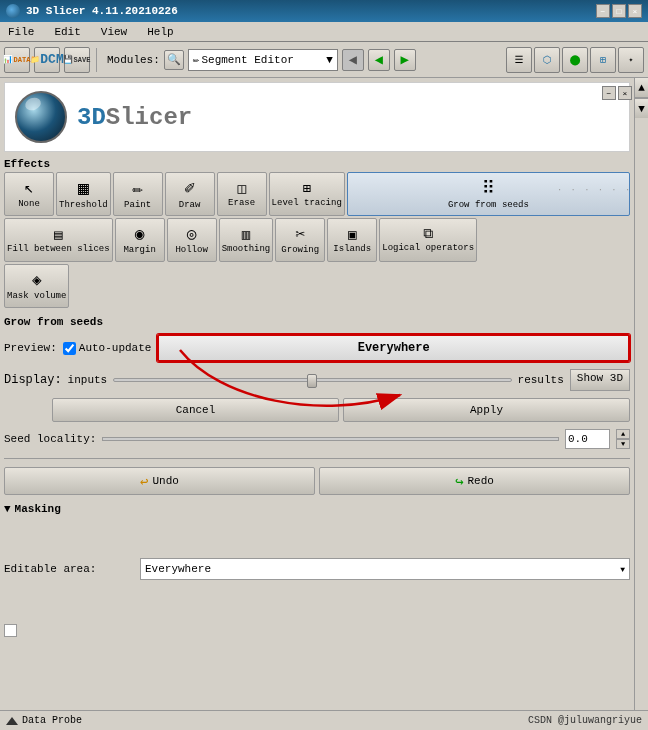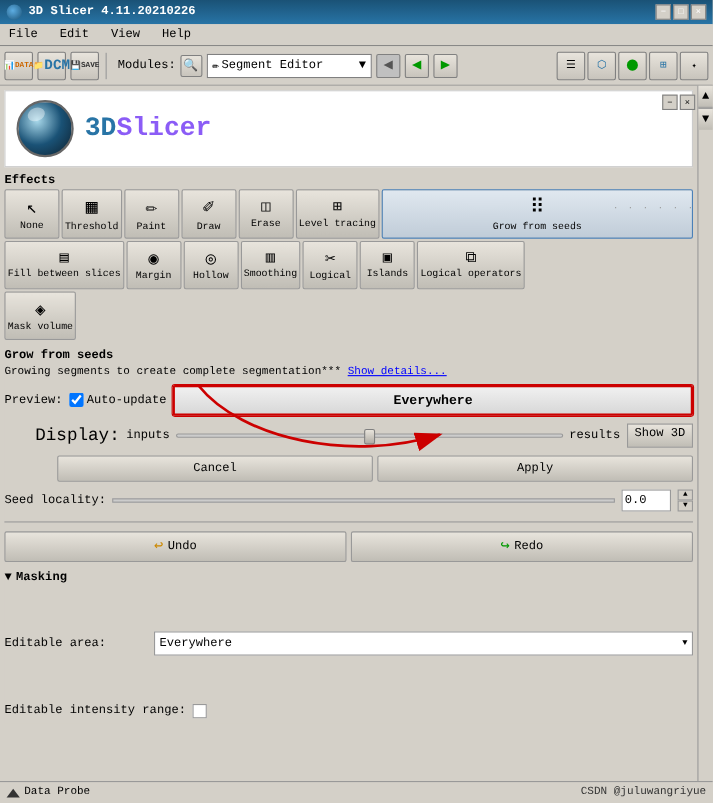--- a/index.html
+++ b/index.html
@@ -332,23 +332,22 @@
       box-shadow: 0 0 0 1px #cc0000;
     }
 
     .display-row {
       display: flex;
       align-items: center;
       gap: 6px;
       padding: 3px 0;
     }
     .display-label {
-      font-size: 16px;
+      font-size: 12px;
       min-width: 50px;
-      margin-left: 28px;
     }
     .display-inputs-label {
       font-size: 11px;
     }
     .slider-container {
       flex: 1;
       display: flex;
       align-items: center;
     }
     .slider-bar {
@@ -636,21 +635,21 @@
   <div class="win-ctrl-btn">−</div>
   <div class="win-ctrl-btn">×</div>
 </div>
 
 <div class="main-content">
   <div class="left-panel">
 
     <div class="logo-area">
       <div class="logo-sphere"></div>
       <div class="logo-text">
-        <span>3D</span><span style="color:#8b5cf6;">Slicer</span>
+        <span>3D</span><span style="color:#737373;">Slicer</span>
       </div>
     </div>
 
     <div class="resize-handle">· · · · · ·</div>
 
     <div class="segment-editor">
       <div class="section-header">Effects</div>
 
       <div class="effects-row">
         <div class="effect-btn">
@@ -696,45 +695,41 @@
         <div class="effect-btn">
           <span class="effect-icon" style="font-size:16px;">◎</span>
           <span class="effect-label">Hollow</span>
         </div>
         <div class="effect-btn">
           <span class="effect-icon" style="font-size:14px;">▥</span>
           <span class="effect-label">Smoothing</span>
         </div>
         <div class="effect-btn">
           <span class="effect-icon" style="font-size:16px;">✂</span>
-          <span class="effect-label">Logical</span>
+          <span class="effect-label">Growing</span>
         </div>
         <div class="effect-btn">
           <span class="effect-icon" style="font-size:14px;">▣</span>
           <span class="effect-label">Islands</span>
         </div>
         <div class="effect-btn">
           <span class="effect-icon" style="font-size:14px;">⧉</span>
           <span class="effect-label">Logical operators</span>
         </div>
       </div>
 
       <div class="mask-row">
         <div class="effect-btn" style="min-width:60px;">
           <span class="effect-icon" style="font-size:16px;">◈</span>
           <span class="effect-label">Mask volume</span>
         </div>
       </div>
 
       <div class="gfs-section">
         <div class="gfs-title">Grow from seeds</div>
-        <div class="gfs-info">
-          <span>Growing segments to create complete segmentation***</span>
-          <span class="gfs-link">Show details...</span>
-        </div>
 
         <div class="preview-row">
           <span class="preview-label">Preview:</span>
           <div class="checkbox-container">
             <input type="checkbox" checked="" style="">
             <span>Auto-update</span>
           </div>
           <div class="initialize-btn">
             <span>Everywhere</span>
           </div>
@@ -795,21 +790,20 @@
           <span>Masking</span>
         </div>
         <div class="masking-row">
           <span class="masking-label">Editable area:</span>
           <div class="masking-dropdown">
             <span>Everywhere</span>
             <span class="dropdown-arrow">▼</span>
           </div>
         </div>
         <div class="masking-row">
-          <span class="masking-label">Editable intensity range:</span>
           <div class="masking-checkbox"></div>
         </div>
       </div>
     </div>
   </div>
 
   <div class="right-scrollbar">
     <div style="height:20px; background:linear-gradient(to bottom, #e8e4dc, #c0bdb5); border-bottom:1px solid #999; display:flex; align-items:center; justify-content:center; cursor:pointer;">▲</div>
     <div style="flex:1; background:#d4d0c8;"></div>
     <div style="height:20px; background:linear-gradient(to bottom, #e8e4dc, #c0bdb5); border-top:1px solid #999; display:flex; align-items:center; justify-content:center; cursor:pointer;">▼</div>

